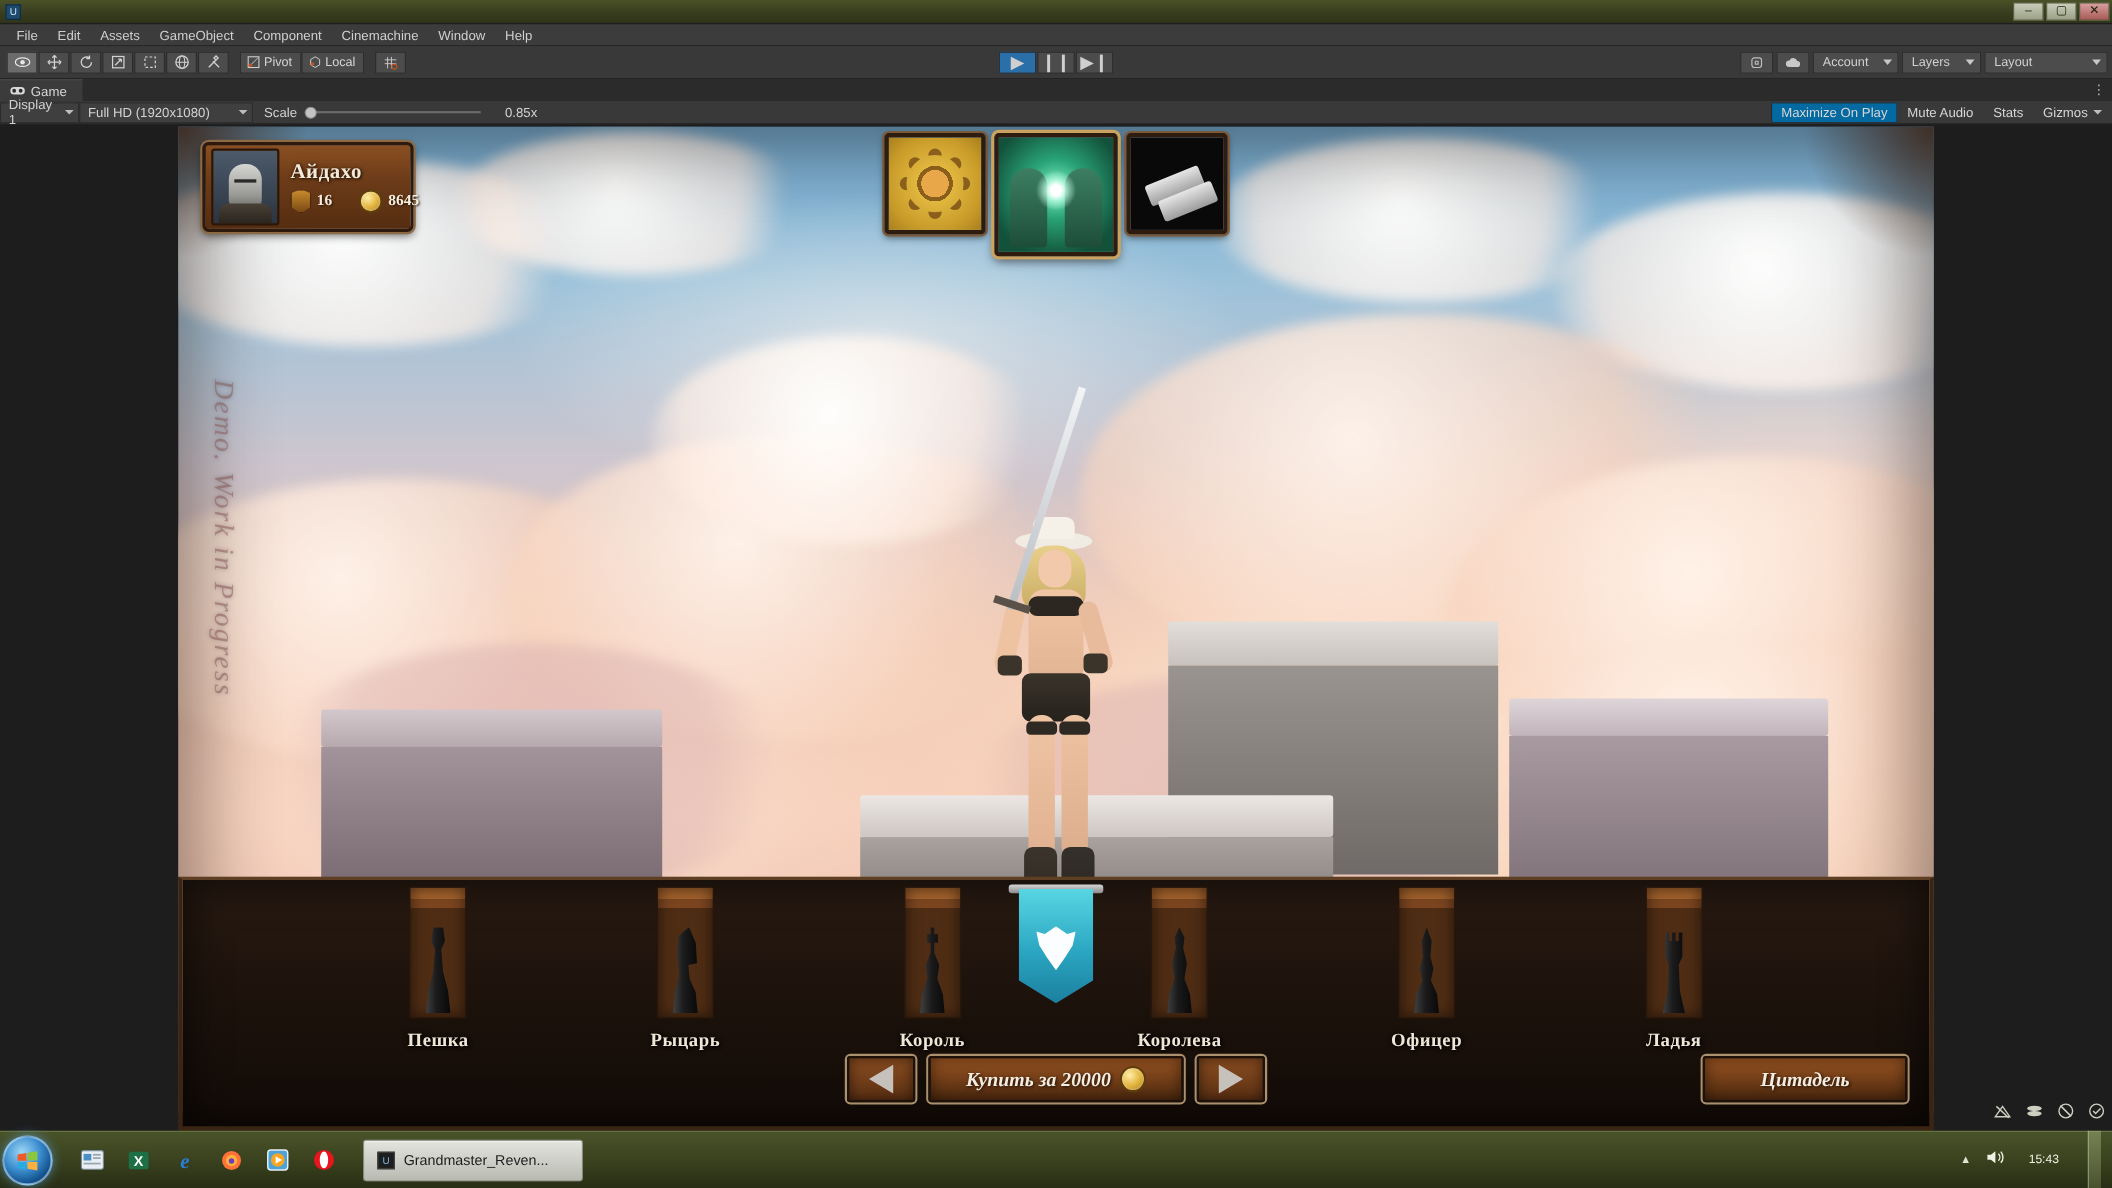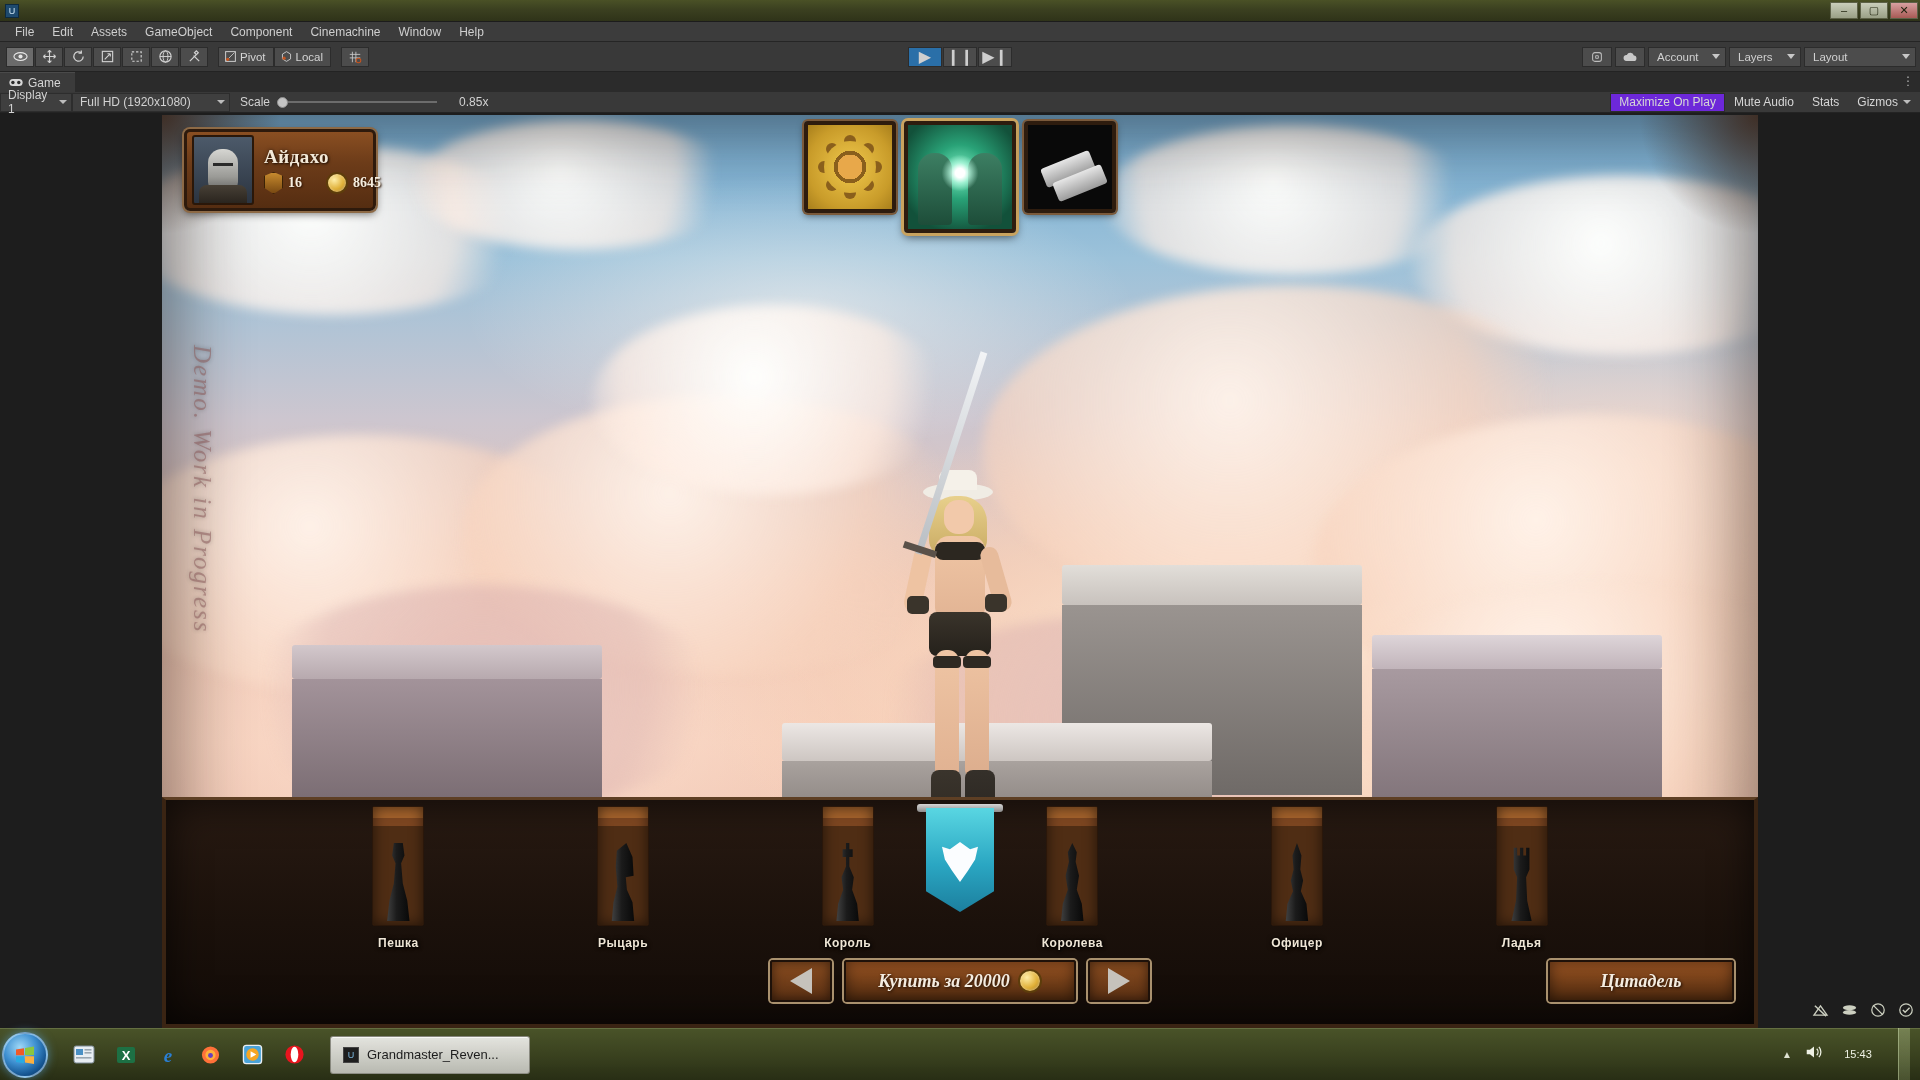--- a/index.html
+++ b/index.html
@@ -160,21 +160,21 @@
   .slider .track { position:absolute; left:0; right:0; height: 2px; background: #6c6c6c; }
   .slider .knob {
     position: absolute; left: 0; width: 11px; height: 11px;
     border-radius: 50%; background: #c3c3c3; border: 1px solid #8e8e8e;
   }
   .scale-val { color: #d2d2d2; font-size: 12px; margin-left: 22px; }
   .gt-right {
     position: absolute; right: 4px; display: flex; align-items: center;
   }
   .gt-toggle {
-    height: 19px; background: #6d28d9; border: 1px solid #2d2d2d;
+    height: 19px; background: #0369a1; border: 1px solid #2d2d2d;
     display: flex; align-items: center; padding: 0 8px;
     color: #d6d6d6; font-size: 12px;
   }
   .gt-toggle.flat { background: transparent; border-color: transparent; }
   .gt-toggle.gizmos { padding-right: 4px; }
 
   
   #gameview {
     flex: 1; position: relative; background: #1d1d1d; overflow: hidden;
   }
@@ -403,22 +403,22 @@
     position: relative;
   }
   .chess-piece.pawn   { clip-path: polygon(34% 0,66% 0,72% 16%,60% 26%,66% 52%,82% 74%,90% 100%,10% 100%,18% 74%,34% 52%,40% 26%,28% 16%); }
   .chess-piece.knight { clip-path: polygon(28% 10%,62% 0,84% 18%,88% 42%,60% 44%,64% 60%,84% 76%,90% 100%,10% 100%,16% 76%,30% 56%,24% 30%); }
   .chess-piece.king   { clip-path: polygon(44% 0,56% 0,56% 8%,68% 8%,68% 18%,56% 18%,56% 30%,72% 44%,66% 60%,84% 78%,90% 100%,10% 100%,16% 78%,34% 60%,28% 44%,44% 30%,44% 18%,32% 18%,32% 8%,44% 8%); }
   .chess-piece.queen  { clip-path: polygon(50% 0,66% 12%,62% 24%,74% 42%,66% 60%,84% 78%,90% 100%,10% 100%,16% 78%,34% 60%,26% 42%,38% 24%,34% 12%); }
   .chess-piece.bishop { clip-path: polygon(50% 0,66% 16%,62% 34%,72% 48%,64% 62%,84% 78%,90% 100%,10% 100%,16% 78%,36% 62%,28% 48%,38% 34%,34% 16%); }
   .chess-piece.rook   { clip-path: polygon(22% 6%,34% 6%,34% 16%,44% 16%,44% 6%,56% 6%,56% 16%,66% 16%,66% 6%,78% 6%,78% 34%,66% 44%,70% 74%,86% 100%,14% 100%,30% 74%,34% 44%,22% 34%); }
   .piece-label {
     margin-top: 10px;
-    font-family: Liberation Sans, sans-serif;
-    font-weight: bold; font-size: 12px;
+    font-family: Liberation Serif, serif;
+    font-weight: bold; font-size: 17px;
     color: #efe6d6;
     text-shadow: 1px 1px 3px #000, 0 0 5px rgba(0,0,0,.8);
     letter-spacing: .5px;
     white-space: nowrap;
   }
 
   
   .banner {
     position: absolute; left: 50%; transform: translateX(-50%);
     top: 0px; width: 86px; height: 116px;

